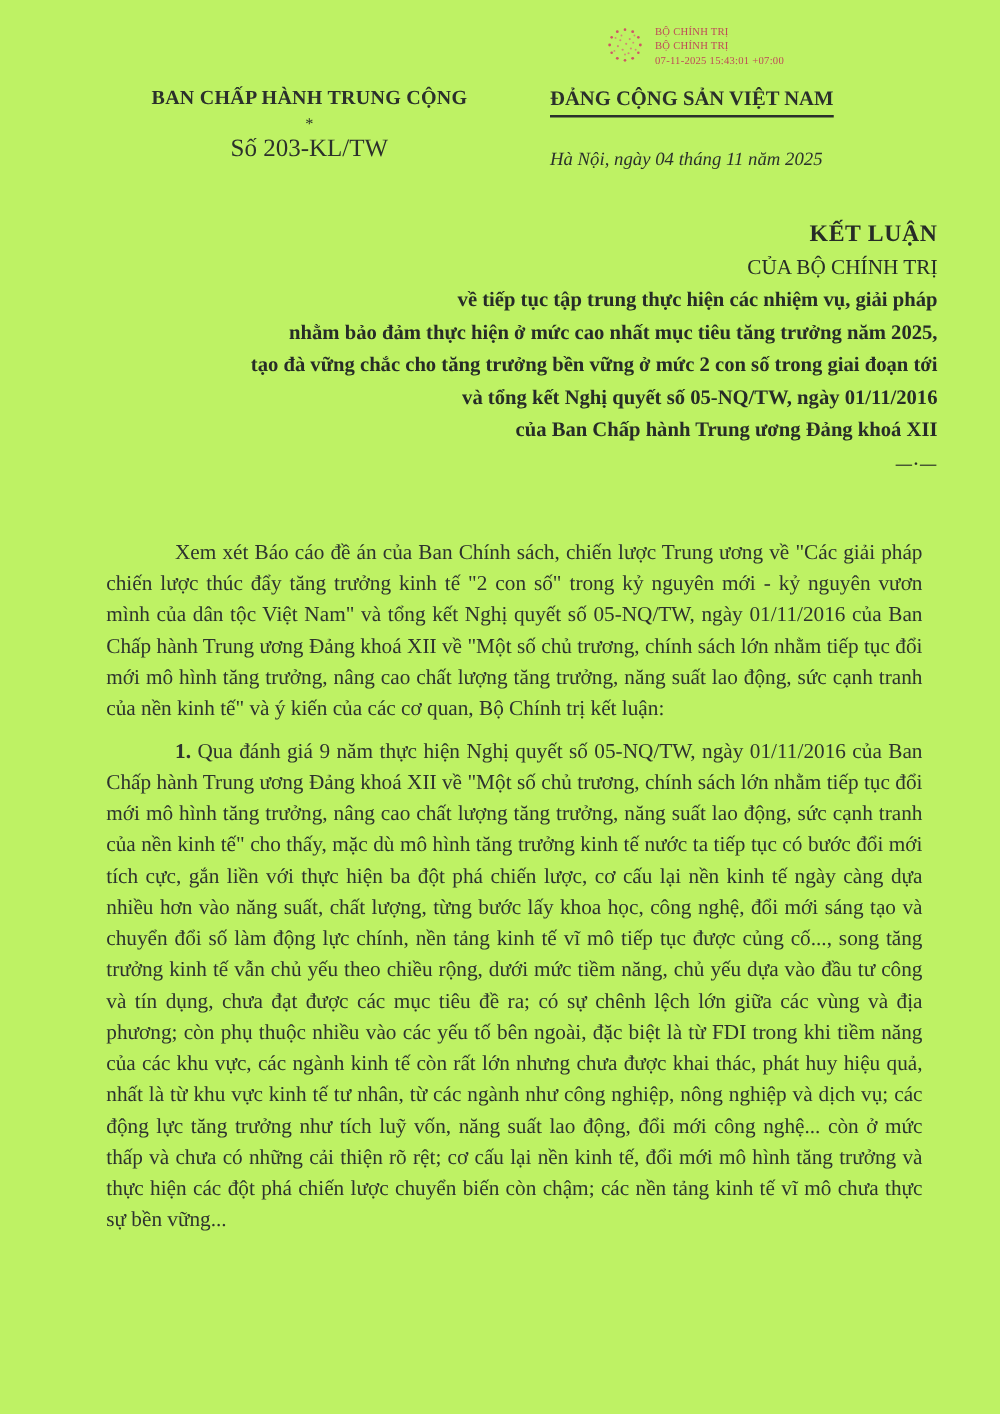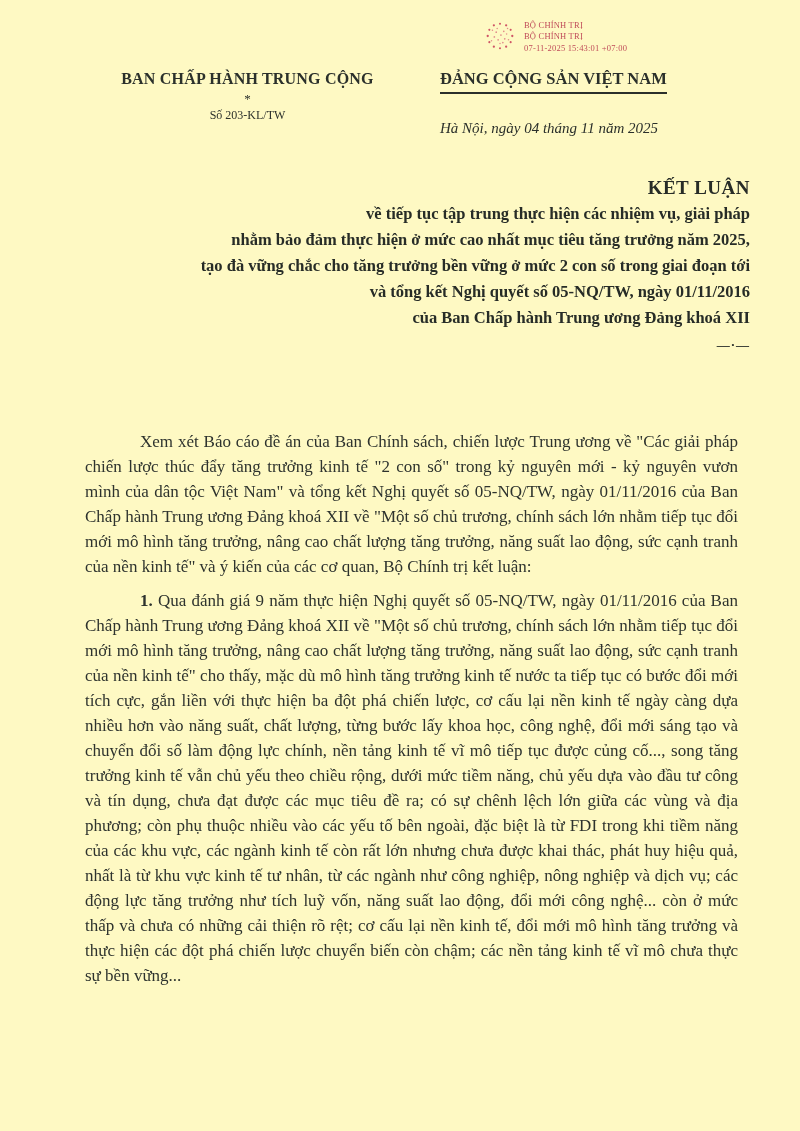--- a/index.html
+++ b/index.html
@@ -1,21 +1,21 @@
 <!DOCTYPE html>
 <html lang="vi"><head>
 <meta charset="utf-8">
 <style>
   html, body { margin: 0; padding: 0; background: #888; }
   .page {
     position: relative;
     width: 800px;
     height: 1131px;
     margin: 0 auto;
-    background: #fef9c3;
+    background: #bef264;
     overflow: hidden;
     font-family: "Liberation Serif", "DejaVu Serif", serif;
     color: #2e332e;
   }
 
   
   .stamp {
     position: absolute;
     left: 483px;
     top: 17px;
@@ -48,21 +48,21 @@
     color: #2b302b;
     white-space: nowrap;
   }
   .org-star {
     font-size: 13px;
     line-height: 1;
     margin-top: 4px;
     color: #2b302b;
   }
   .doc-number {
-    font-size: 12px;
+    font-size: 20px;
     margin-top: 3px;
     color: #2b302b;
   }
   .header-right {
     position: absolute;
     left: 440px;
     top: 69px;
     width: 312px;
   }
   .party-motto {
@@ -186,20 +186,21 @@
     <div class="doc-number">Số 203-KL/TW</div>
   </div>
 
   <div class="header-right">
     <span class="party-motto">ĐẢNG CỘNG SẢN VIỆT NAM</span>
     <div class="place-date">Hà Nội, ngày 04 tháng 11 năm 2025</div>
   </div>
 
   <div class="title-block">
     <div class="title-heading">KẾT LUẬN</div>
+    <div class="title-issuer">CỦA BỘ CHÍNH TRỊ</div>
     <div class="title-line">về tiếp tục tập trung thực hiện các nhiệm vụ, giải pháp</div>
     <div class="title-line">nhằm bảo đảm thực hiện ở mức cao nhất mục tiêu tăng trưởng năm 2025,</div>
     <div class="title-line">tạo đà vững chắc cho tăng trưởng bền vững ở mức 2 con số trong giai đoạn tới</div>
     <div class="title-line">và tổng kết Nghị quyết số 05-NQ/TW, ngày 01/11/2016</div>
     <div class="title-line">của Ban Chấp hành Trung ương Đảng khoá XII</div>
     <div class="title-separator">—·—</div>
   </div>
 
   <div class="body-text">
     <p><span>Xem xét Báo cáo đề án của Ban Chính sách, chiến lược Trung ương về "Các giải pháp chiến lược thúc đẩy tăng trưởng kinh tế "2 con số" trong kỷ nguyên mới - kỷ nguyên vươn mình của dân tộc Việt Nam" và tổng kết Nghị quyết số 05-NQ/TW, ngày 01/11/2016 của Ban Chấp hành Trung ương Đảng khoá XII về "Một số chủ trương, chính sách lớn nhằm tiếp tục đổi mới mô hình tăng trưởng, nâng cao chất lượng tăng trưởng, năng suất lao động, sức cạnh tranh của nền kinh tế" và ý kiến của các cơ quan, Bộ Chính trị kết luận:</span></p>

